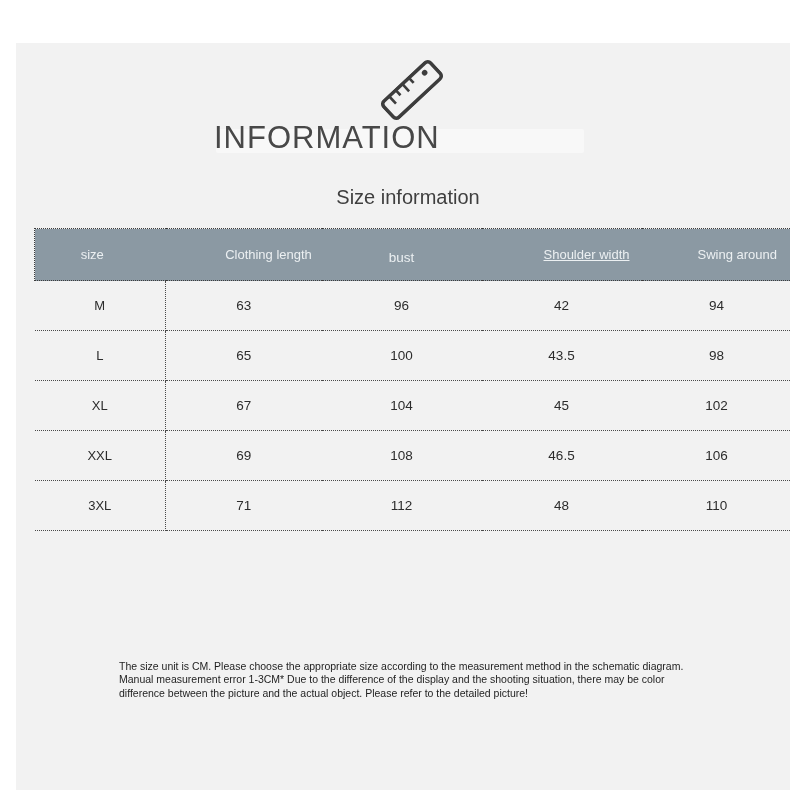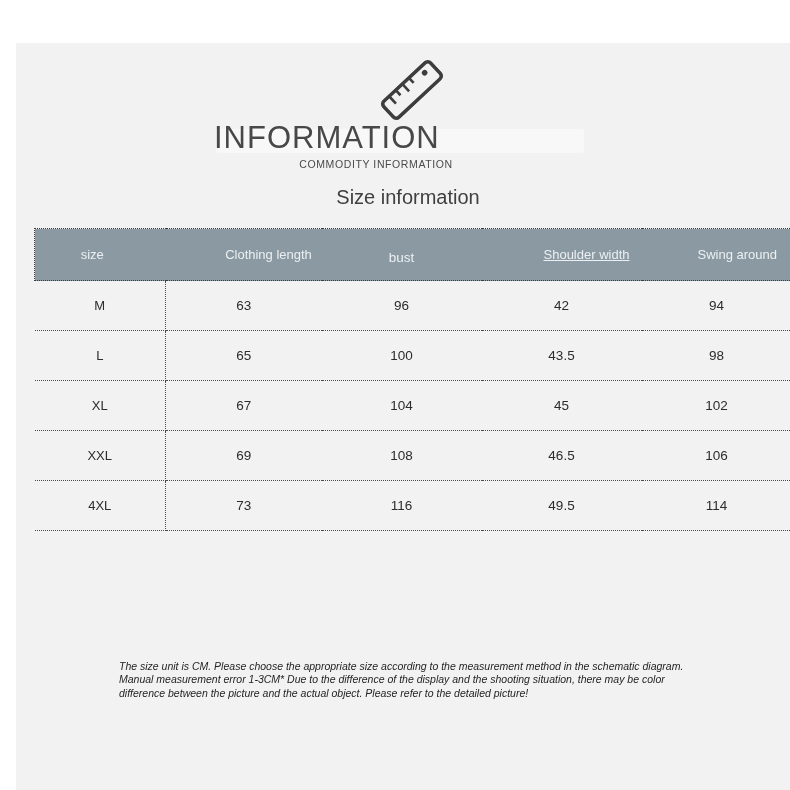--- a/index.html
+++ b/index.html
@@ -27,42 +27,41 @@
   .size-table th.h2 span{top:3px;font-size:13.5px;}
   .size-table th.h3 span{left:25px;text-decoration:underline;}
   .size-table th.h4 span{left:21px;}
   .size-table td{
     height:49px;text-align:center;vertical-align:middle;
     border-bottom:1px dotted #4a4a4a;font-size:13.5px;color:#2c2c2c;padding:0;
   }
   .size-table td:first-child{border-right:1px dotted #4a4a4a;font-size:13px;}
 
   .footnote{position:absolute;left:103px;top:660px;color:#1e1e1e;font-size:10.5px;line-height:13.4px;}
-  .footnote div{white-space:nowrap;font-style:italic;}
+  .footnote div{white-space:nowrap;}
 </style>
 </head>
 <body>
 
 <div class="page">
   <div class="top-band"></div>
   <div class="title-highlight"></div>
 
   <div class="ruler-wrap">
     <svg viewBox="0 0 68 26" width="68" height="26">
       <rect x="2" y="2" width="64" height="22" rx="4" fill="none" stroke="#3d3d3d" stroke-width="3.6"></rect>
       <line x1="13" y1="3" x2="13" y2="12" stroke="#3d3d3d" stroke-width="2.6"></line>
       <line x1="22" y1="3" x2="22" y2="9" stroke="#3d3d3d" stroke-width="2.6"></line>
       <line x1="31" y1="3" x2="31" y2="12" stroke="#3d3d3d" stroke-width="2.6"></line>
       <line x1="40" y1="3" x2="40" y2="9" stroke="#3d3d3d" stroke-width="2.6"></line>
       <circle cx="55" cy="9" r="2.8" fill="#3d3d3d"></circle>
     </svg>
   </div>
 
   <div class="page-title">INFORMATION</div>
-  <div class="page-subtitle">COMMODITY INFORMATION</div>
   <div class="section-title">Size information</div>
 
   <table class="size-table">
     <colgroup>
       <col style="width:131px">
       <col style="width:156px">
       <col style="width:160px">
       <col style="width:160px">
       <col style="width:150px">
     </colgroup>
@@ -98,25 +97,25 @@
           <td>102</td>
         </tr>
         <tr>
           <td>XXL</td>
           <td>69</td>
           <td>108</td>
           <td>46.5</td>
           <td>106</td>
         </tr>
         <tr>
-          <td>4XL</td>
-          <td>73</td>
-          <td>116</td>
-          <td>49.5</td>
-          <td>114</td>
+          <td>3XL</td>
+          <td>71</td>
+          <td>112</td>
+          <td>48</td>
+          <td>110</td>
         </tr>
       </tbody>
   </table>
 
   <div class="footnote">
     <div>The size unit is CM. Please choose the appropriate size according to the measurement method in the schematic diagram.</div>
     <div>Manual measurement error 1-3CM* Due to the difference of the display and the shooting situation, there may be color</div>
     <div>difference between the picture and the actual object. Please refer to the detailed picture!</div>
   </div>
 </div>

